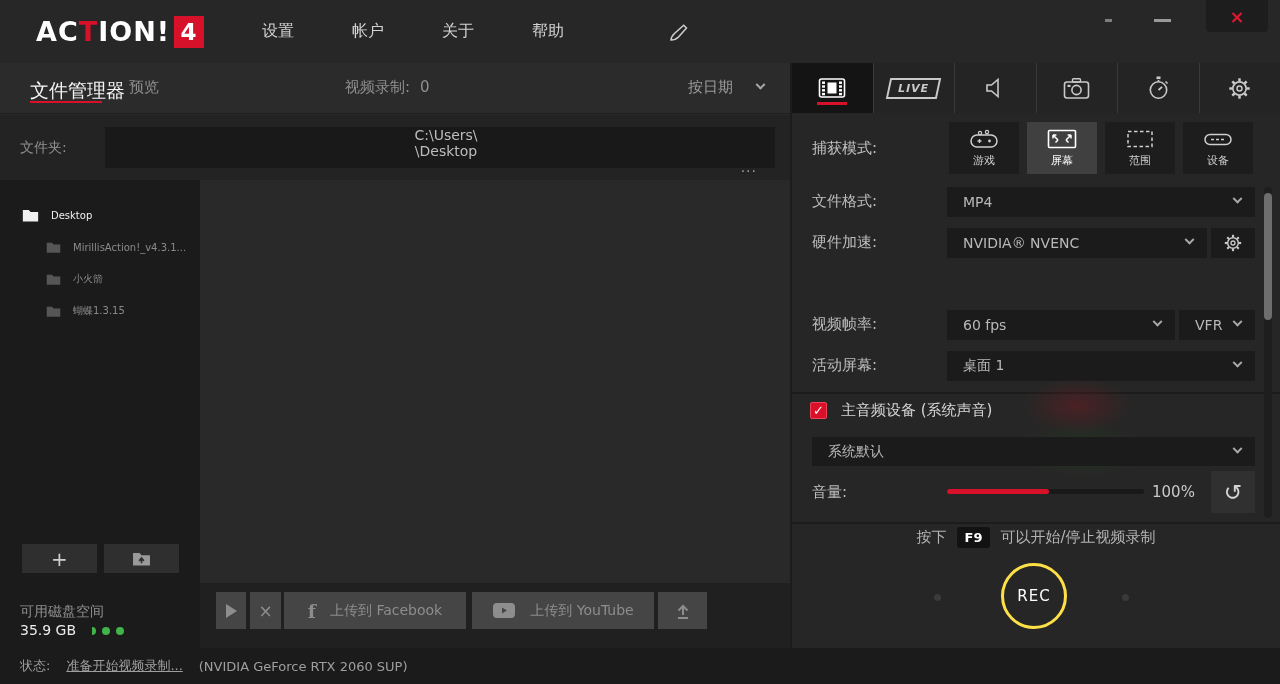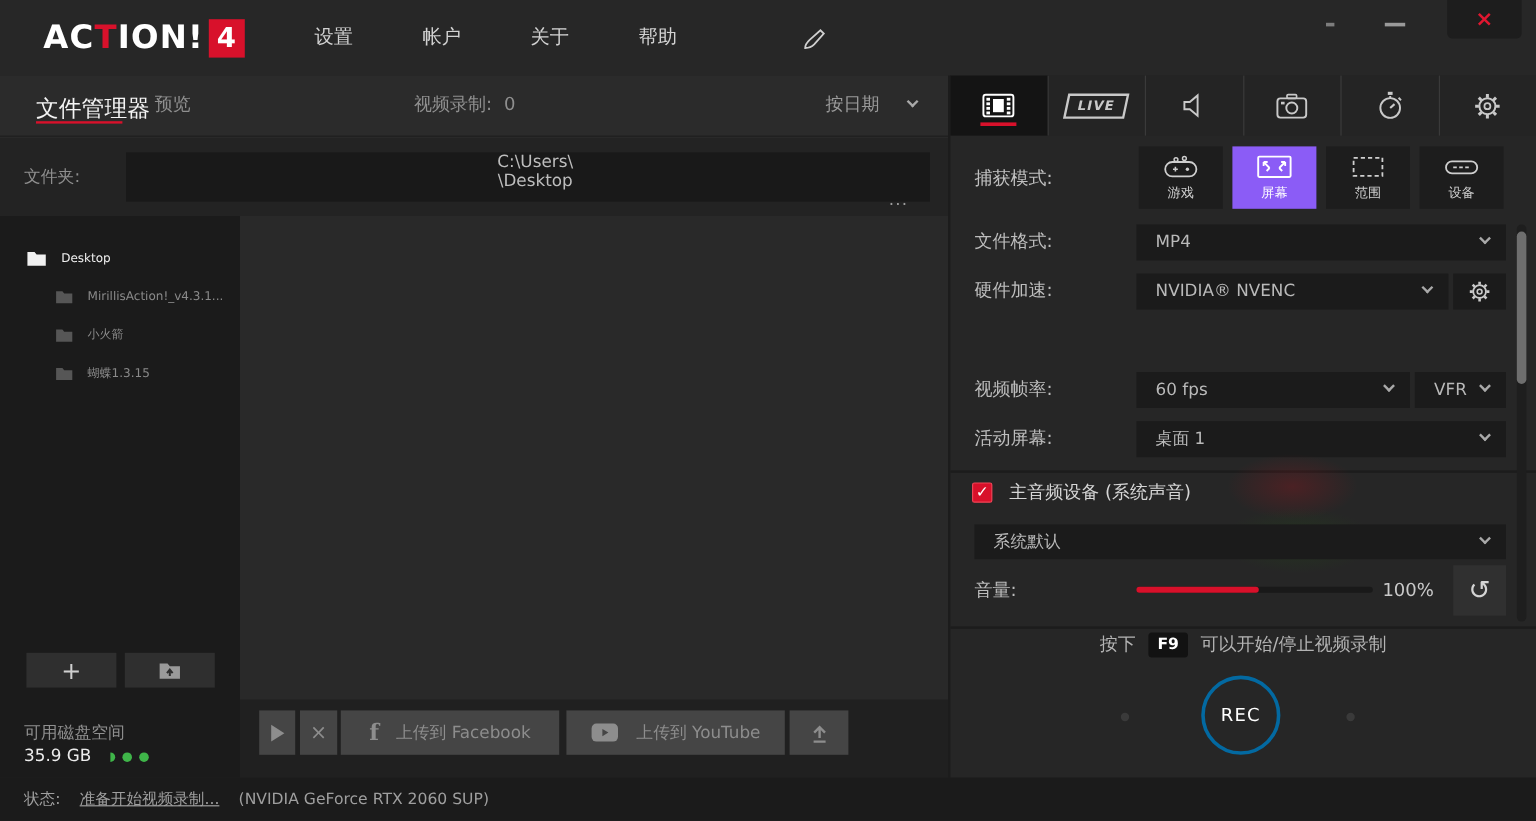--- a/index.html
+++ b/index.html
@@ -64,21 +64,21 @@
   .right-panel { position:absolute; left:790px; right:0; top:63px; bottom:36px; background:#262626; border-left:2px solid #1c1c1c; }
   .rp-tabs { position:absolute; top:0; left:0; right:0; height:50px; display:flex; background:#242424; }
   .rp-tab { flex:1; display:flex; align-items:center; justify-content:center; border-right:1px solid #3a3a3a; position:relative; }
   .rp-tab:last-child { border-right:none; }
   .rp-tab.active { background:#141414; }
   .rp-tab.active::after { content:""; position:absolute; bottom:8px; left:50%; margin-left:-15px; width:30px; height:3px; background:#d8112b; }
   .live-tag { border:2px solid #c9c9c9; color:#c9c9c9; font-size:11px; font-weight:bold; padding:2px 8px; transform:skewX(-12deg); letter-spacing:1px; }
 
   .cap-label { position:absolute; left:20px; top:76px; font-size:15px; color:#c0c0c0; }
   .mode-btn { position:absolute; top:59px; width:70px; height:52px; background:#1d1d1d; color:#cfcfcf; display:flex; flex-direction:column; align-items:center; justify-content:center; gap:3px; font-size:11px; }
-  .mode-btn.active { background:#8b5cf6; color:#fff; }
+  .mode-btn.active { background:#404040; color:#fff; }
   .m0 { left:157px; } .m1 { left:235px; } .m2 { left:313px; } .m3 { left:391px; }
 
   .set-row { position:absolute; left:0; right:0; height:41px; }
   .r0{top:122px} .r1{top:163px} .r2{top:204px} .r3{top:245px} .r4{top:286px}
   .set-label { position:absolute; left:20px; top:7px; font-size:15px; color:#bdbdbd; }
   .dd { position:absolute; top:2px; height:30px; background:#1b1b1b; display:flex; align-items:center; color:#b9b9b9; font-size:14px; padding:0 30px 0 16px; }
   .dd .chev { position:absolute; right:14px; top:11px; }
   .dd-main { left:155px; width:308px; }
   .dd-hw { left:155px; width:260px; }
   .gear-btn { position:absolute; left:419px; top:2px; width:44px; height:30px; background:#1b1b1b; display:flex; align-items:center; justify-content:center; }
@@ -93,21 +93,21 @@
   .dd-device .chev { position:absolute; right:14px; top:11px; }
   .vol-label { position:absolute; left:20px; top:420px; font-size:15px; color:#bdbdbd; }
   .vol-track { position:absolute; left:155px; top:426px; width:197px; height:5px; background:#191919; border-radius:3px; }
   .vol-fill { position:absolute; left:0; top:0; bottom:0; background:#d8102a; border-radius:3px; }
   .vol-value { position:absolute; left:360px; top:420px; font-size:15px; color:#c9c9c9; }
   .reset-btn { position:absolute; left:419px; top:408px; width:44px; height:42px; background:#303030; display:flex; align-items:center; justify-content:center; color:#d4d4d4; font-size:22px; }
   .rp-div2 { position:absolute; top:459px; left:0; right:0; height:2px; background:#1c1c1c; }
 
   .hotkey { position:absolute; top:464px; left:0; right:0; display:flex; align-items:center; justify-content:center; gap:10px; color:#b3b3b3; font-size:15px; }
   .key-cap { background:#121212; color:#fff; font-size:13px; font-weight:bold; padding:3px 8px; border-radius:3px; }
-  .rec-btn { position:absolute; left:209px; top:500px; width:66px; height:66px; border:3px solid #0369a1; border-radius:50%; display:flex; align-items:center; justify-content:center; color:#fff; font-size:15px; letter-spacing:1px; }
+  .rec-btn { position:absolute; left:209px; top:500px; width:66px; height:66px; border:3px solid #fde047; border-radius:50%; display:flex; align-items:center; justify-content:center; color:#fff; font-size:15px; letter-spacing:1px; }
   .side-dot { position:absolute; top:531px; width:7px; height:7px; border-radius:50%; background:#3a3a3a; }
   .sd-l { left:142px; } .sd-r { left:330px; }
 
   .scrollbar { position:absolute; left:472px; top:124px; width:8px; height:331px; background:#1e1e1e; border-radius:4px; }
   .scroll-thumb { position:absolute; left:0; top:6px; width:8px; height:127px; background:#6e6e6e; border-radius:4px; }
 
   .watermark { position:absolute; pointer-events:none; }
   .wm-red { left:230px; top:315px; width:110px; height:55px; background:radial-gradient(ellipse at center,rgba(170,20,30,.28),rgba(170,20,30,0) 70%); }
   .wm-green { left:225px; top:360px; width:130px; height:55px; background:radial-gradient(ellipse at center,rgba(35,70,25,.45),rgba(35,70,25,0) 70%); }
 

